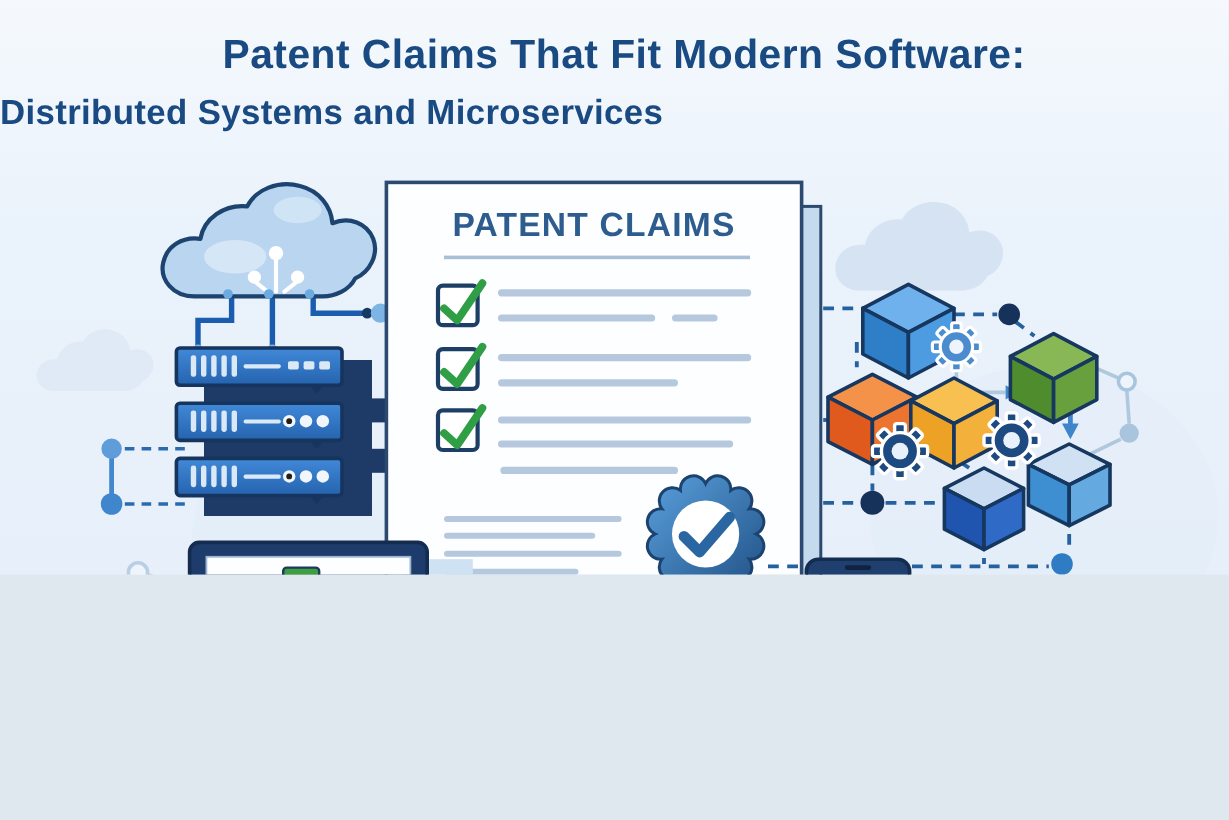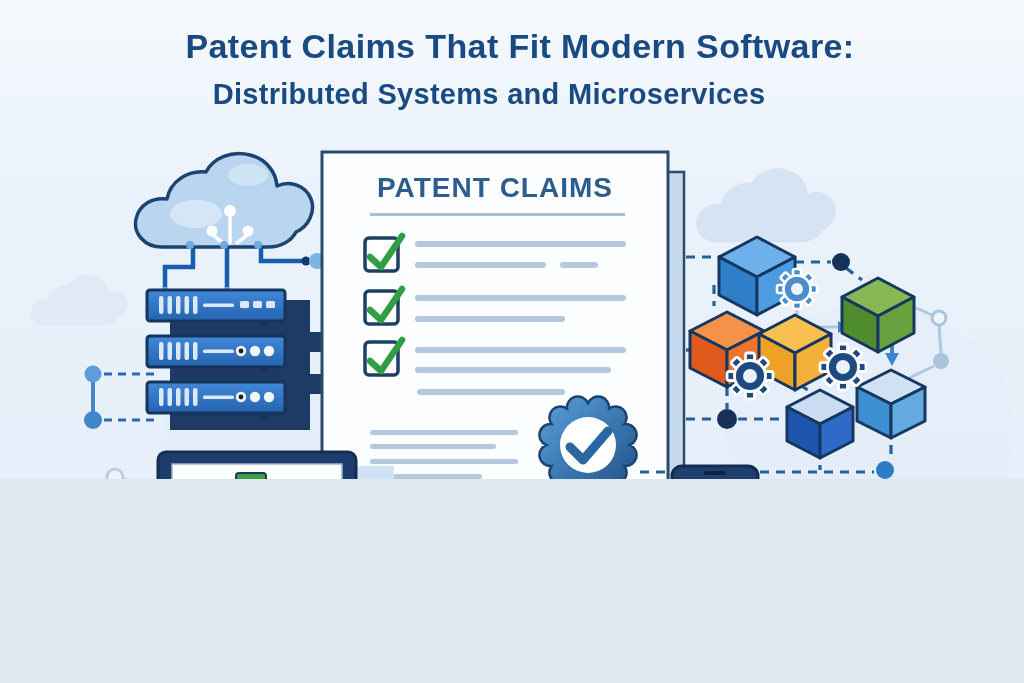--- a/index.html
+++ b/index.html
@@ -8,21 +8,21 @@
     background:linear-gradient(180deg,#f5f9fd 0%,#eaf2fb 40%,#e7f0fa 100%);
     font-family:"Liberation Sans",sans-serif;
   }
   .stage svg{position:absolute;left:0;top:0;}
   .title-main{
     position:absolute;top:27px;left:0;width:1024px;box-sizing:border-box;padding-left:16px;
     text-align:center;font-size:34px;font-weight:700;color:#1a4a82;letter-spacing:.4px;
   }
   .title-sub{
     position:absolute;top:78px;left:0;width:1024px;box-sizing:border-box;padding-right:46px;
-    text-align:center;font-size:29px;font-weight:700;color:#1a4a82;letter-spacing:.3px;
+    text-align:left;font-size:29px;font-weight:700;color:#1a4a82;letter-spacing:.3px;
   }
   .doc-title{
     position:absolute;top:172px;left:322px;width:346px;text-align:center;
     font-size:28px;font-weight:700;color:#2d5c8e;letter-spacing:1px;
   }
 </style>
 </head>
 <body>
 
 <div class="stage">

